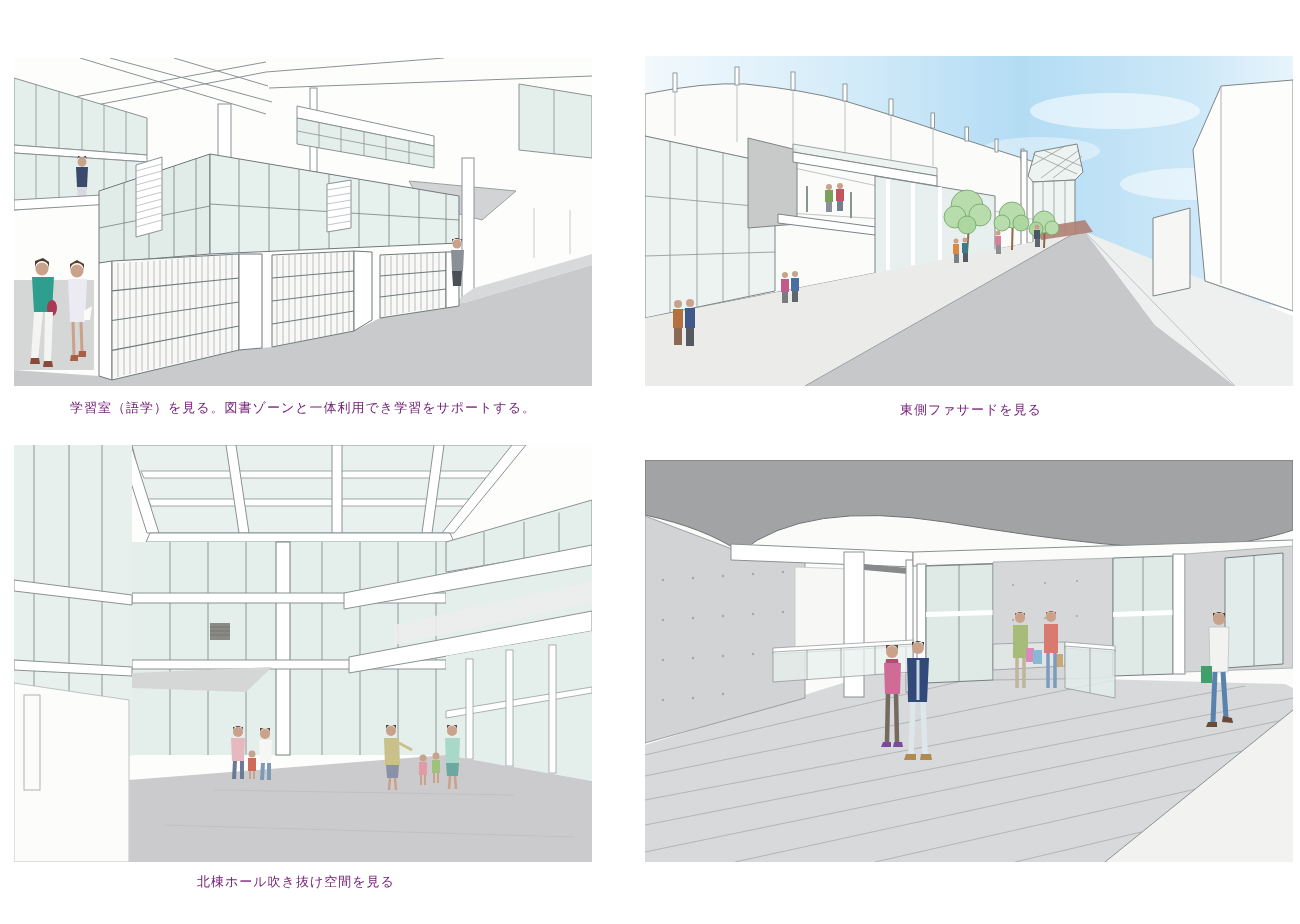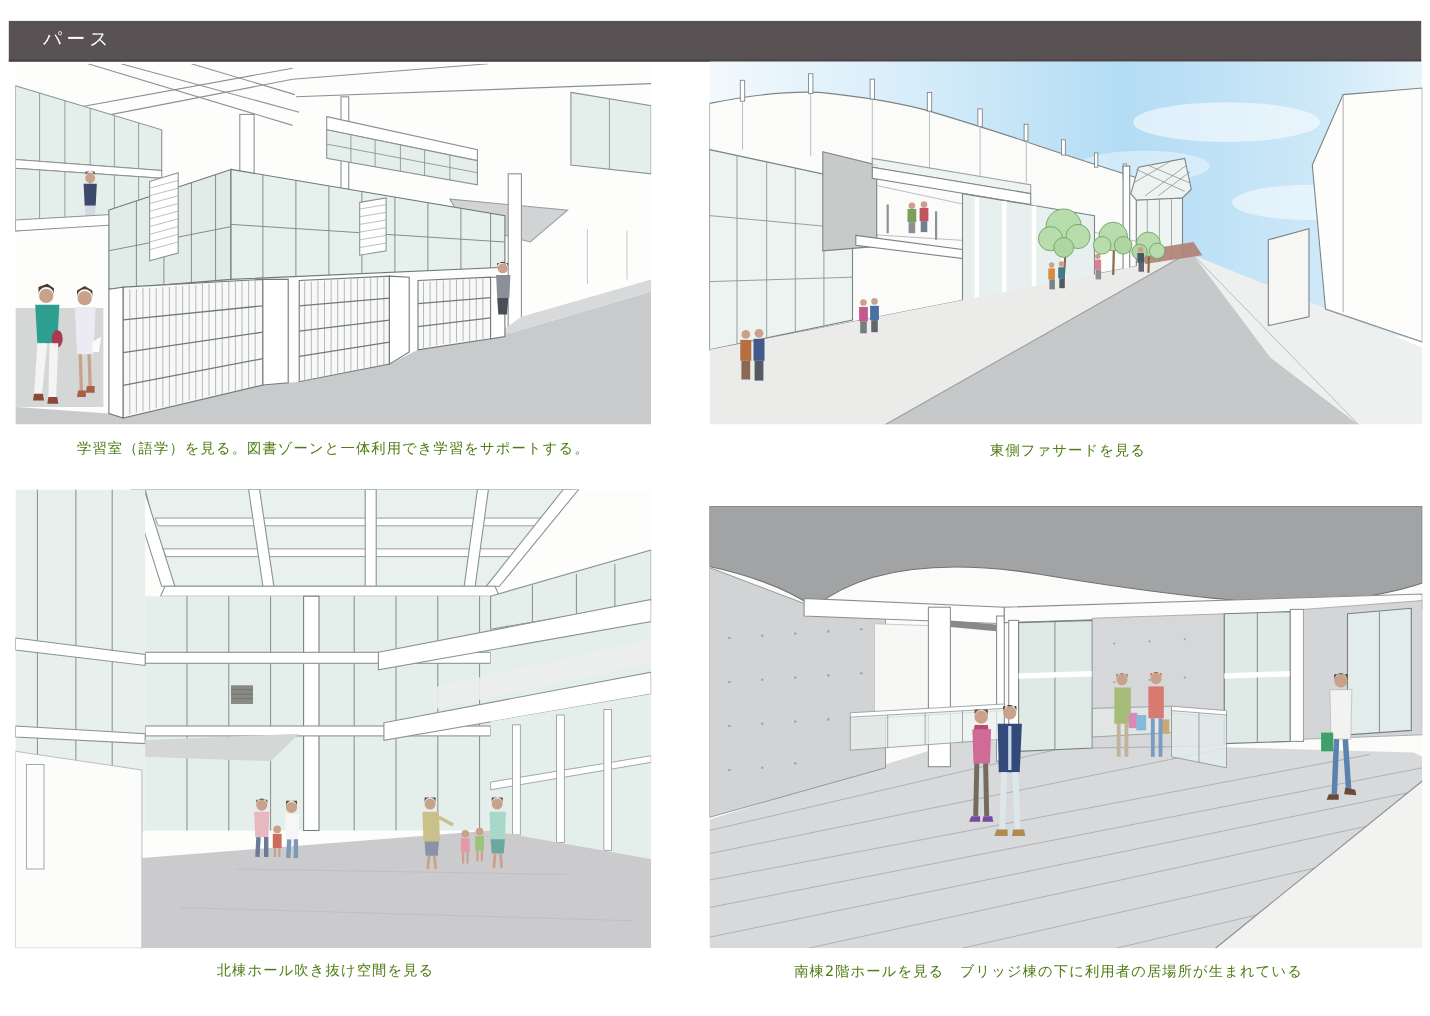--- a/index.html
+++ b/index.html
@@ -4,32 +4,29 @@
 <style>
   html,body{margin:0;padding:0;background:#ffffff;}
   .page{position:relative;width:1300px;height:924px;background:#ffffff;overflow:hidden;
         font-family:"DejaVu Sans","Liberation Sans",sans-serif;}
   .header-bar{position:absolute;left:8px;top:19px;width:1284px;height:37px;
         background:#585254;border-bottom:2px solid #4a4647;box-sizing:border-box;}
   .header-bar .title{color:#ffffff;font-size:17px;letter-spacing:4px;line-height:35px;
         padding-left:31px;}
   .fig{position:absolute;}
   .fig svg{display:block;}
-  .caption{position:absolute;font-size:13px;color:#4d7c0f;letter-spacing:1px;white-space:nowrap;}
+  .caption{position:absolute;font-size:13px;color:#701a75;letter-spacing:1px;white-space:nowrap;}
   
   
 </style>
 </head>
 <body>
 
 <div class="page">
 
-  <div class="header-bar">
-    <div class="title">パース</div>
-  </div>
 
   <div class="fig" style="left:14px;top:58px;width:578px;height:328px">
   <svg viewBox="0 0 578 328" width="578" height="328">
     <rect width="578" height="328" fill="#fdfdfc"></rect>
 
     <g stroke="#8b9294" stroke-width="1" fill="none">
       <line x1="0" y1="50" x2="252" y2="4"></line>
           <line x1="0" y1="63" x2="252" y2="14"></line>
       <line x1="66" y1="0" x2="252" y2="56"></line>
           <line x1="96" y1="0" x2="258" y2="44"></line>
@@ -654,15 +651,14 @@
       <line x1="578" y1="212" x2="581" y2="258" stroke="#5a82ae" stroke-width="5"></line>
       <polygon points="563,262 572,262 572,267 561,267" fill="#6a4a36"></polygon>
       <polygon points="578,256 587,258 588,263 577,262" fill="#6a4a36"></polygon>
     </g>
   </svg>
   </div>
 
   <div class="caption" style="left:70px;top:399px">学習室（語学）を見る。図書ゾーンと一体利用でき学習をサポートする。</div>
   <div class="caption" style="left:900px;top:401px">東側ファサードを見る</div>
   <div class="caption" style="left:197px;top:873px">北棟ホール吹き抜け空間を見る</div>
-  <div class="caption" style="left:722px;top:874px">南棟2階ホールを見る　ブリッジ棟の下に利用者の居場所が生まれている</div>
 
 </div>
 
 </body></html>

